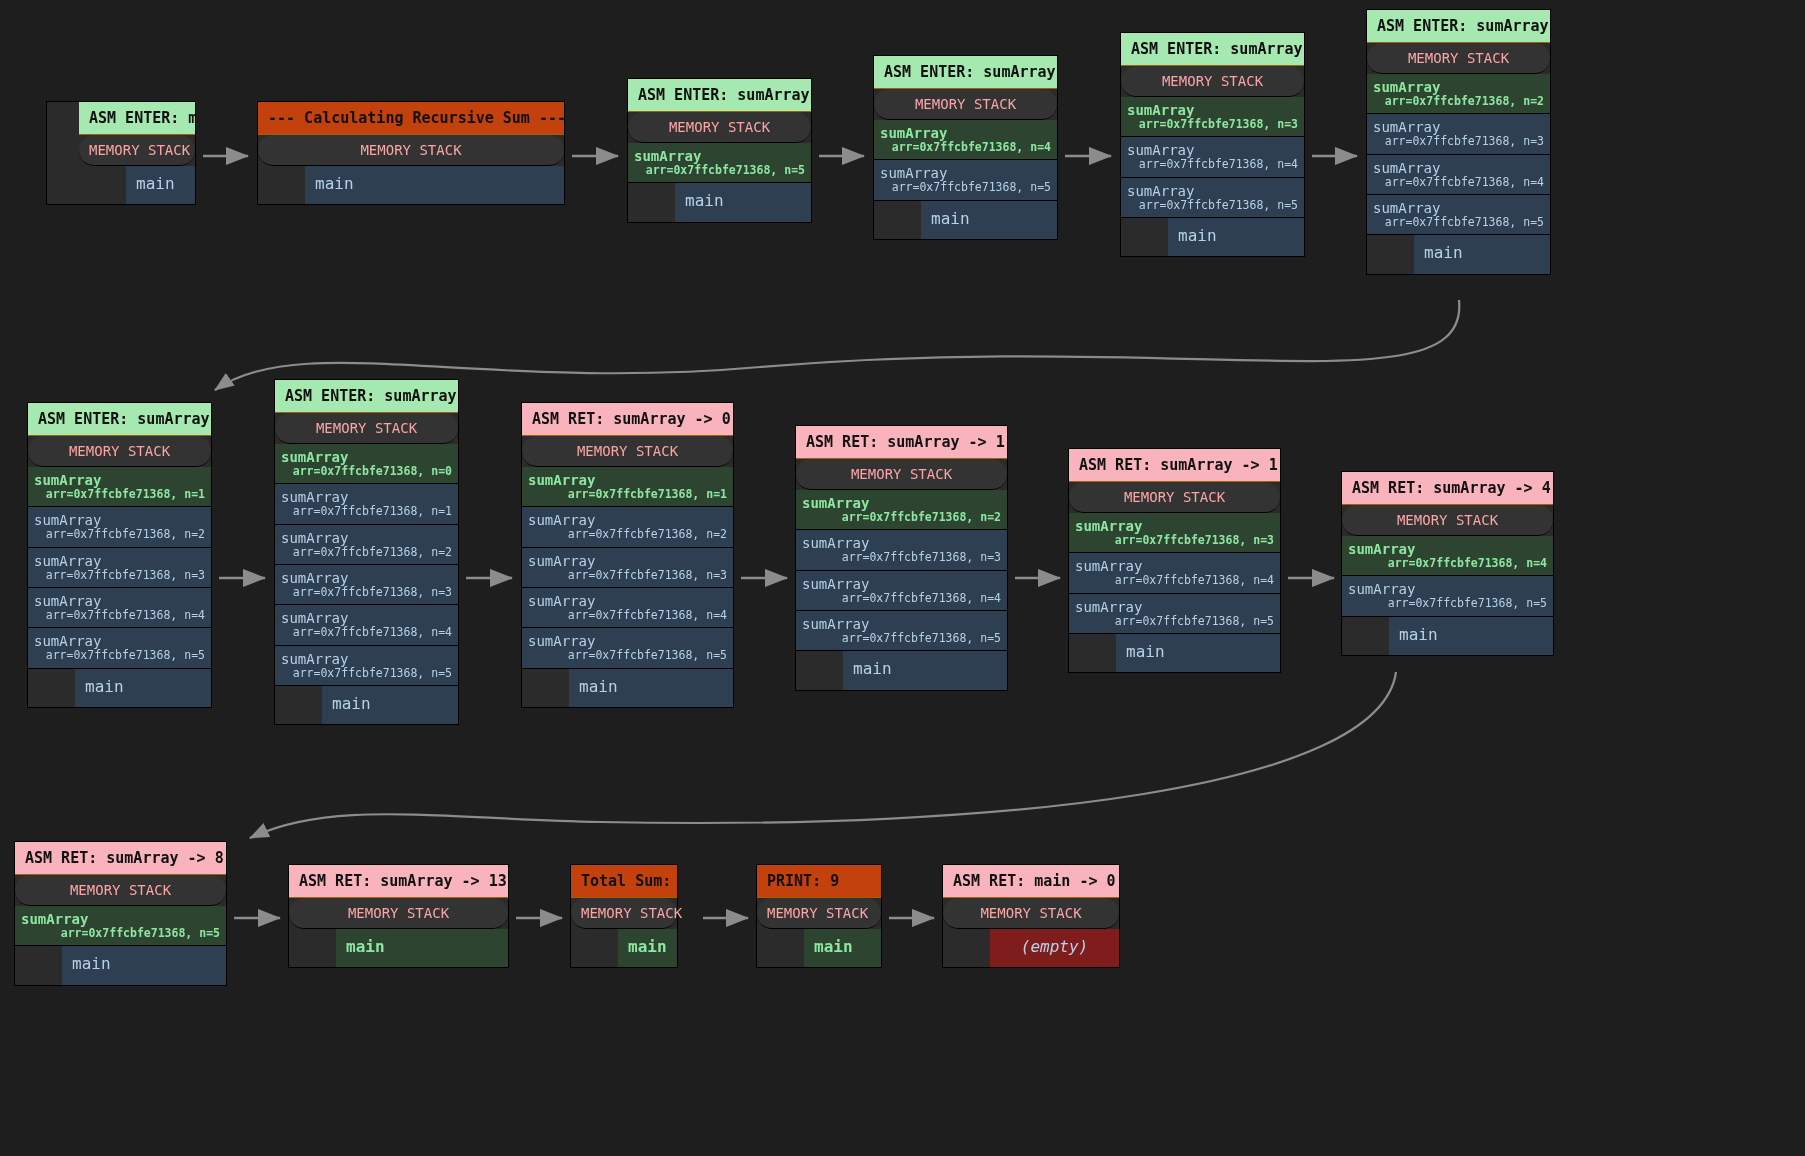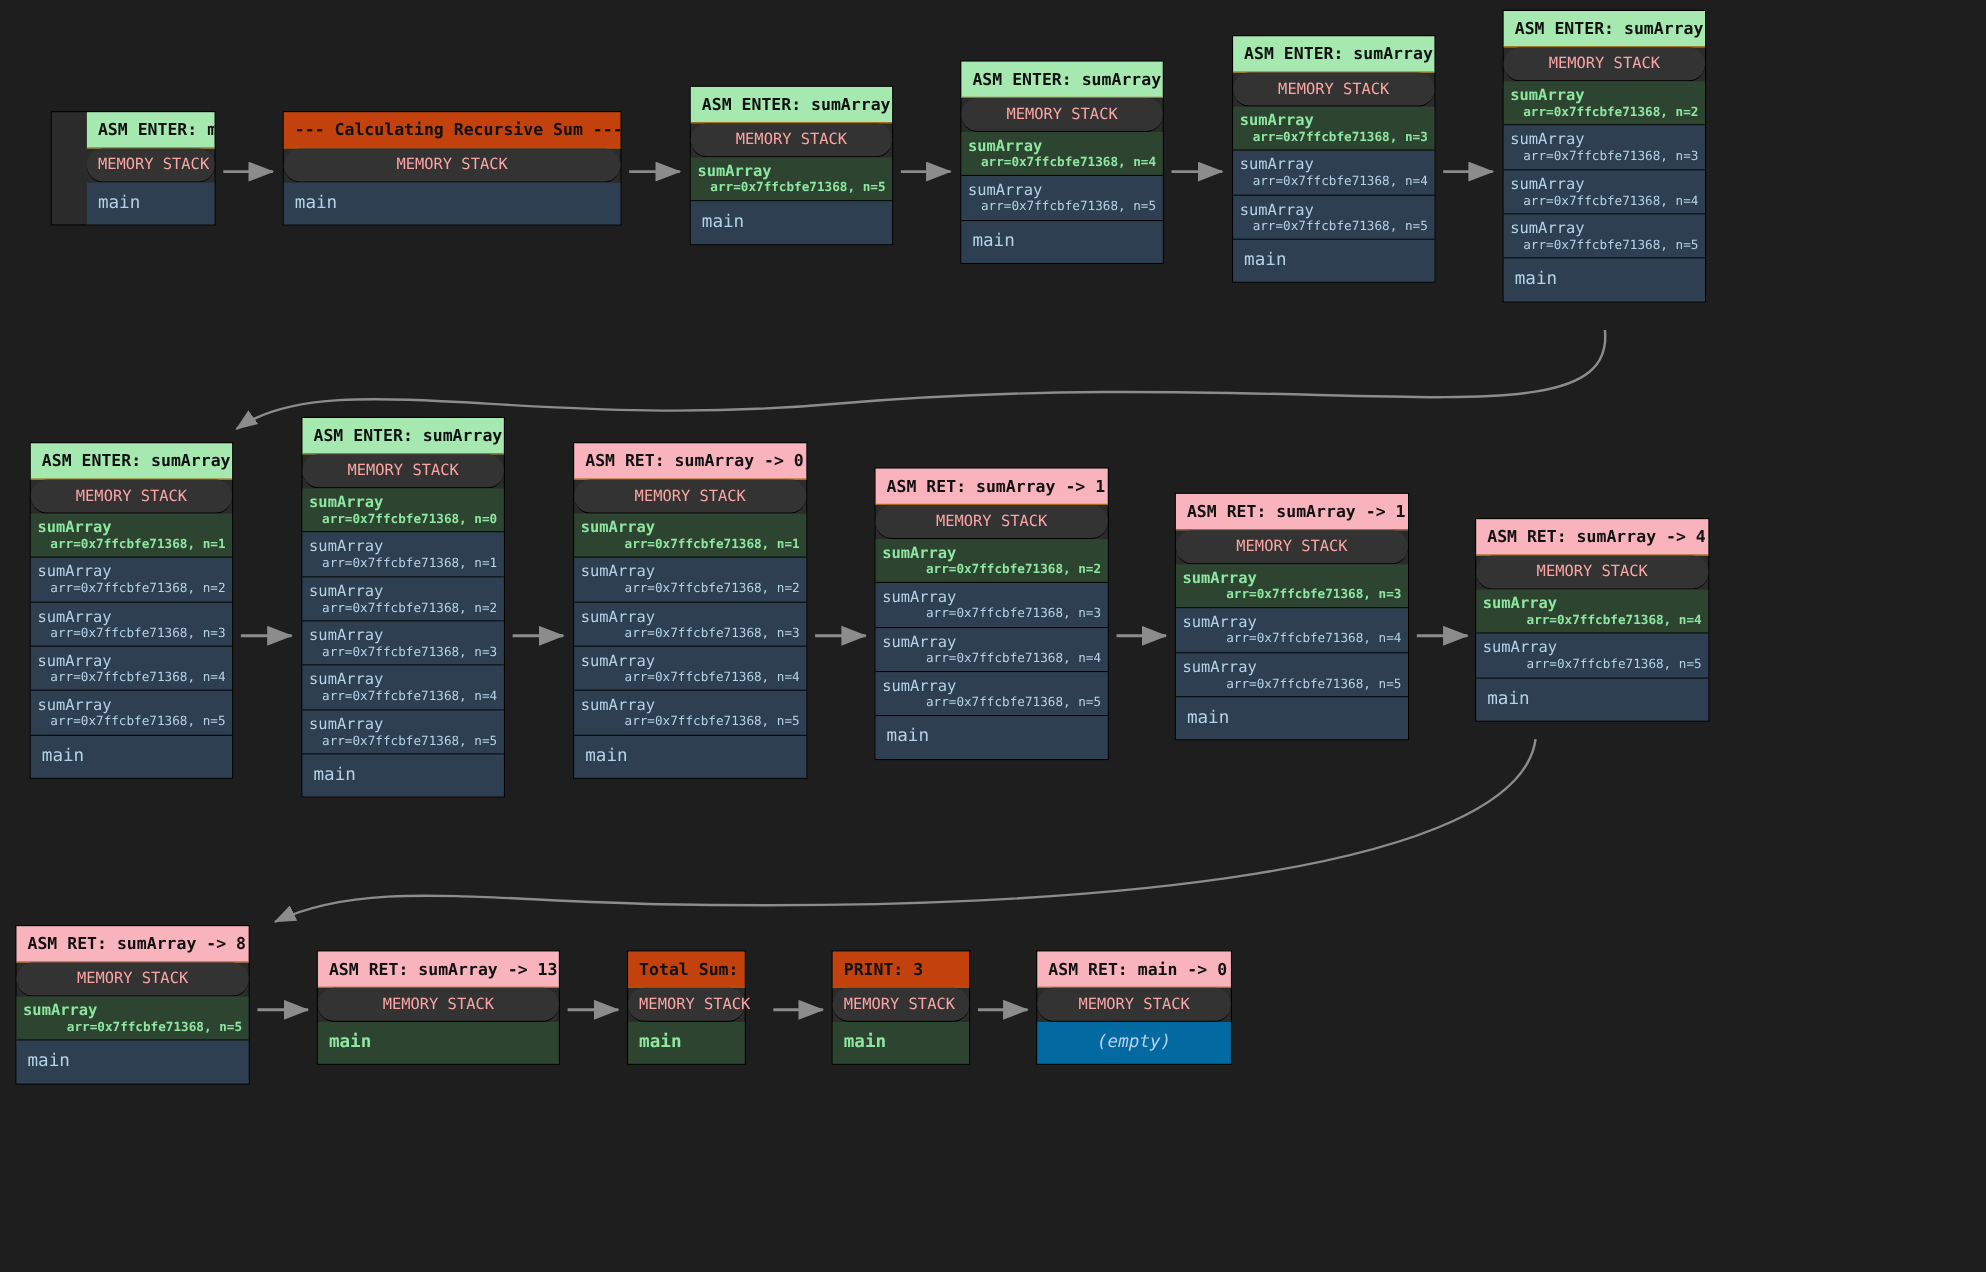--- a/index.html
+++ b/index.html
@@ -40,40 +40,40 @@
     white-space:nowrap;
     border-radius:15px;
   }
   .stack-title.left{text-align:left;padding-left:10px;}
 
   .frame{
     border-bottom:1px solid #000;
     padding:5px 6px;
     box-sizing:border-box;
   }
-  .frame:last-child{border-bottom:none;}
+  .frame:last-child{border-bottom:none;margin-left:47px;}
   .frame-top{background:#2c4430;}
   .frame-rest{background:#2d3f50;}
 
   .frame-name{
     display:block;font-size:14px;line-height:1.15;
   }
   .frame-args{
     display:block;text-align:right;font-size:11.5px;line-height:1.15;
   }
   .frame-top .frame-name{color:#8ee6a0;font-weight:bold;}
   .frame-top .frame-args{color:#8ee6a0;font-weight:bold;}
   .frame-rest .frame-name{color:#b6d2e8;}
   .frame-rest .frame-args{color:#b6d2e8;}
 
   
   .frame.simple .frame-name{text-align:left;font-size:16px;padding:4px 4px 6px 4px;}
   .frame.simple.frame-rest .frame-name{color:#b6d2e8;font-weight:normal;}
   .frame.simple.frame-top .frame-name{color:#8ee6a0;font-weight:bold;}
-  .frame.empty{background:#0369a1;}
+  .frame.empty{background:#7f1d1d;}
   .frame.empty .frame-name{color:#9a9a9a;text-align:center;font-style:italic;font-weight:normal;}
 </style>
 </head>
 <body>
 
 <div id="canvas">
   <svg class="links" viewBox="0 0 1805 1156" xmlns="http://www.w3.org/2000/svg">
     <defs>
       <marker id="arrowhead" markerWidth="9" markerHeight="7" refX="8.5" refY="3.5" orient="auto" markerUnits="strokeWidth">
         <polygon points="0 0, 9 3.5, 0 7" fill="#8c8c8c"></polygon>
@@ -342,21 +342,21 @@
         </div>
       </div>
       <div class="node" style="left: 570px; top: 864px; width: 108px;">
         <div class="node-header hdr-info">Total Sum:</div>
         <div class="stack-title left">MEMORY STACK</div>
         <div class="frame frame-top simple">
           <span class="frame-name">main</span>
         </div>
       </div>
       <div class="node" style="left: 756px; top: 864px; width: 126px;">
-        <div class="node-header hdr-info">PRINT: 3</div>
+        <div class="node-header hdr-info">PRINT: 9</div>
         <div class="stack-title left">MEMORY STACK</div>
         <div class="frame frame-top simple">
           <span class="frame-name">main</span>
         </div>
       </div>
       <div class="node" style="left: 942px; top: 864px; width: 178px;">
         <div class="node-header hdr-ret">ASM RET: main -&gt; 0</div>
         <div class="stack-title">MEMORY STACK</div>
         <div class="frame frame-rest simple empty">
           <span class="frame-name">(empty)</span>

